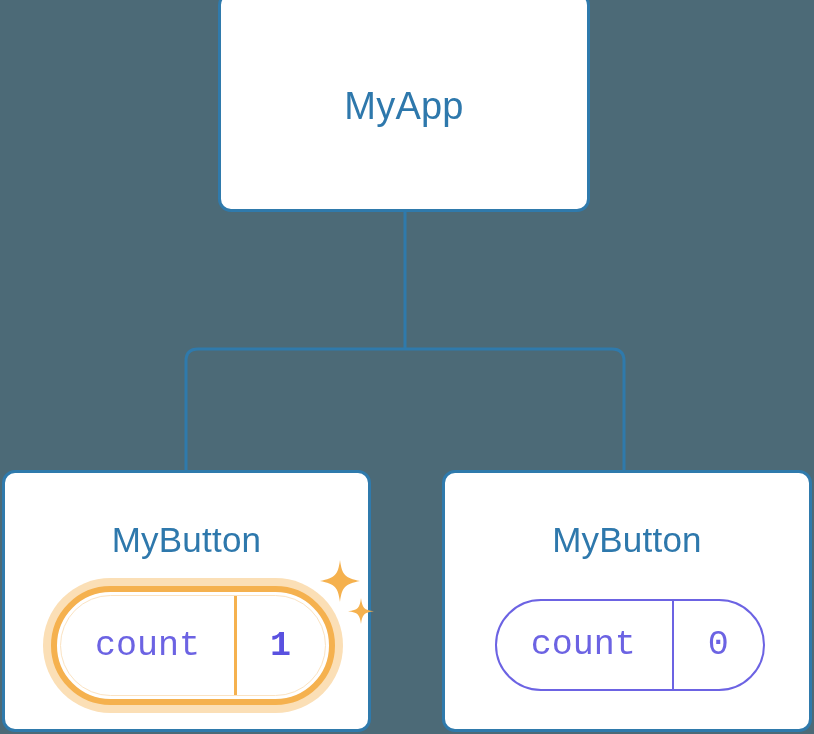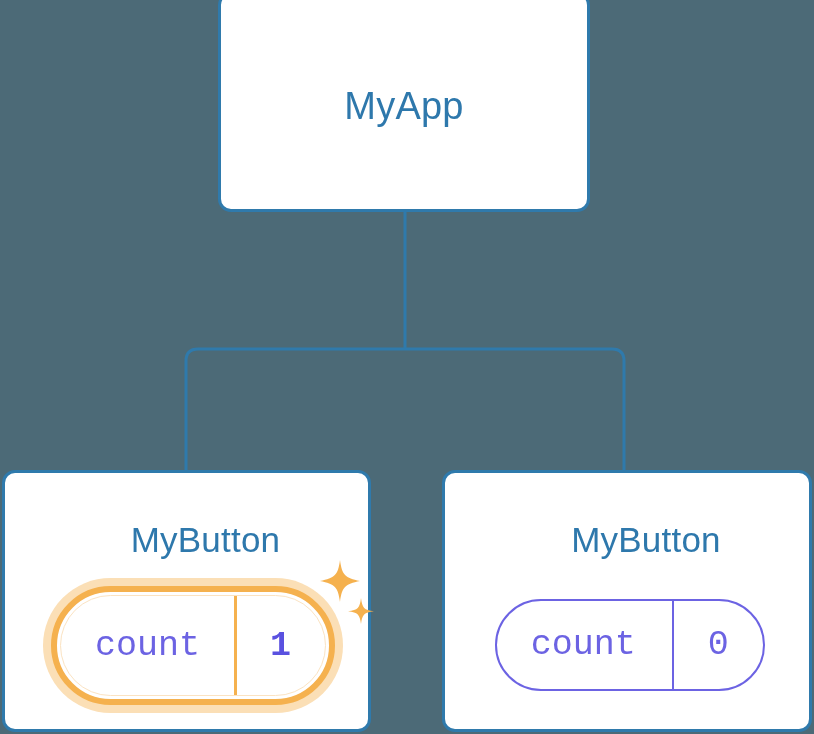--- a/index.html
+++ b/index.html
@@ -78,21 +78,20 @@
 
   .node-root .node-title {
     top: 90px;
     font-size: 38px;
   }
 
   .node-child-left .node-title,
   .node-child-right .node-title {
     top: 47px;
     font-size: 35px;
-    margin-left: 19px;
   }
 
   
   .pill-wrap {
     position: absolute;
     display: flex;
     align-items: center;
     justify-content: center;
     font-family: Liberation Mono, monospace;
   }

